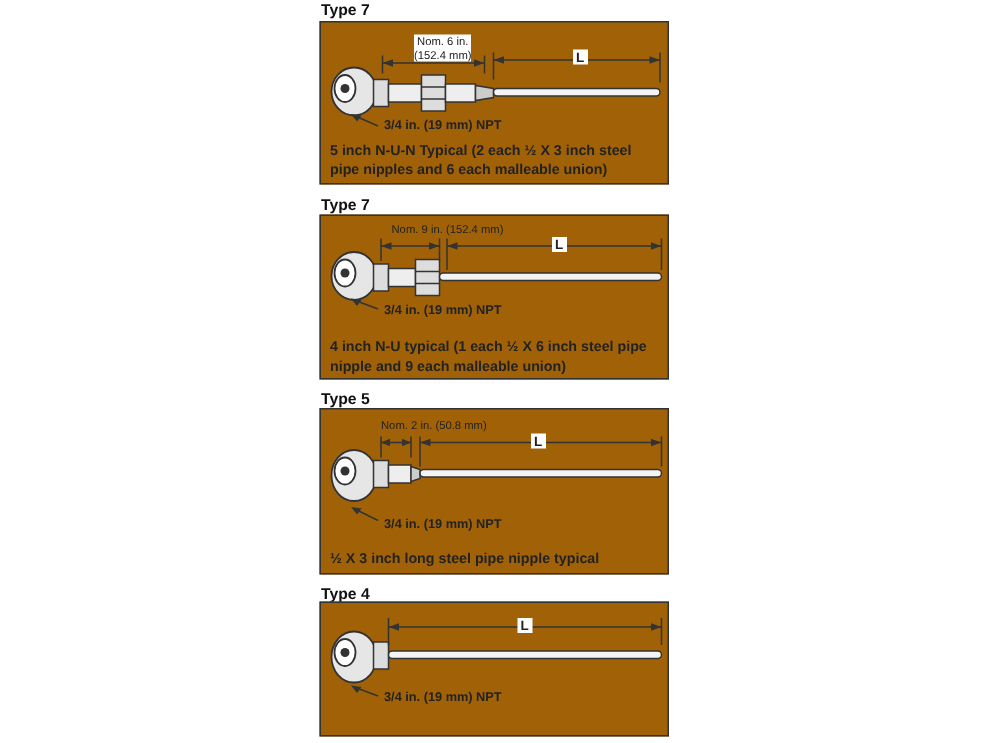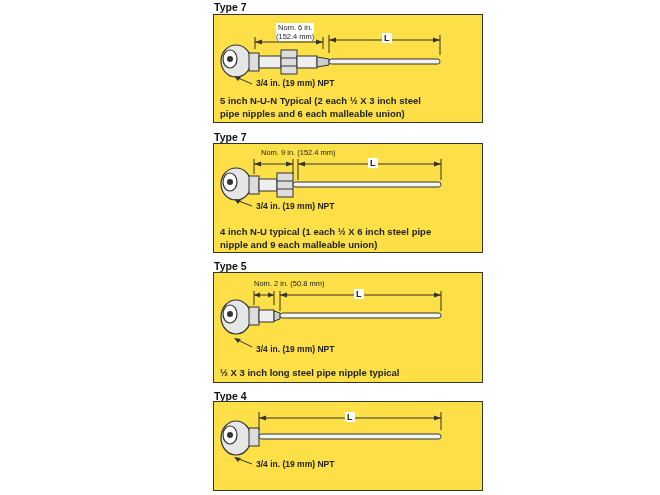--- a/index.html
+++ b/index.html
@@ -1,19 +1,19 @@
 <!DOCTYPE html>
 <html><head>
 <meta charset="utf-8">
 <style>
   html, body { margin:0; padding:0; background:#ffffff; }
   body { width:660px; height:495px; position:relative; overflow:hidden;
          font-family:"Liberation Sans", sans-serif; color:#111; }
   .type-title { position:absolute; left:214px; font-size:10.5px; font-weight:bold; color:#111; }
-  .panel { position:absolute; left:213px; width:270px; border:1.5px solid #333; box-sizing:border-box; background:#fde047; }
+  .panel { position:absolute; left:213px; width:233px; border:1.5px solid #333; box-sizing:border-box; background:#a16207; }
   .panel svg { position:absolute; left:0; top:0; }
   .caption { position:absolute; left:6px; font-size:9.5px; font-weight:bold; line-height:12.5px; color:#222; }
   .npt { position:absolute; font-size:8.5px; font-weight:bold; color:#222; white-space:nowrap; }
   .dimtxt { position:absolute; font-size:7.5px; color:#222; white-space:nowrap; text-align:center; line-height:9px; }
   .L { position:absolute; font-size:9px; font-weight:bold; color:#222; }
 </style>
 </head>
 <body>
 
 <div class="type-title" style="top:1px">Type 7</div>

